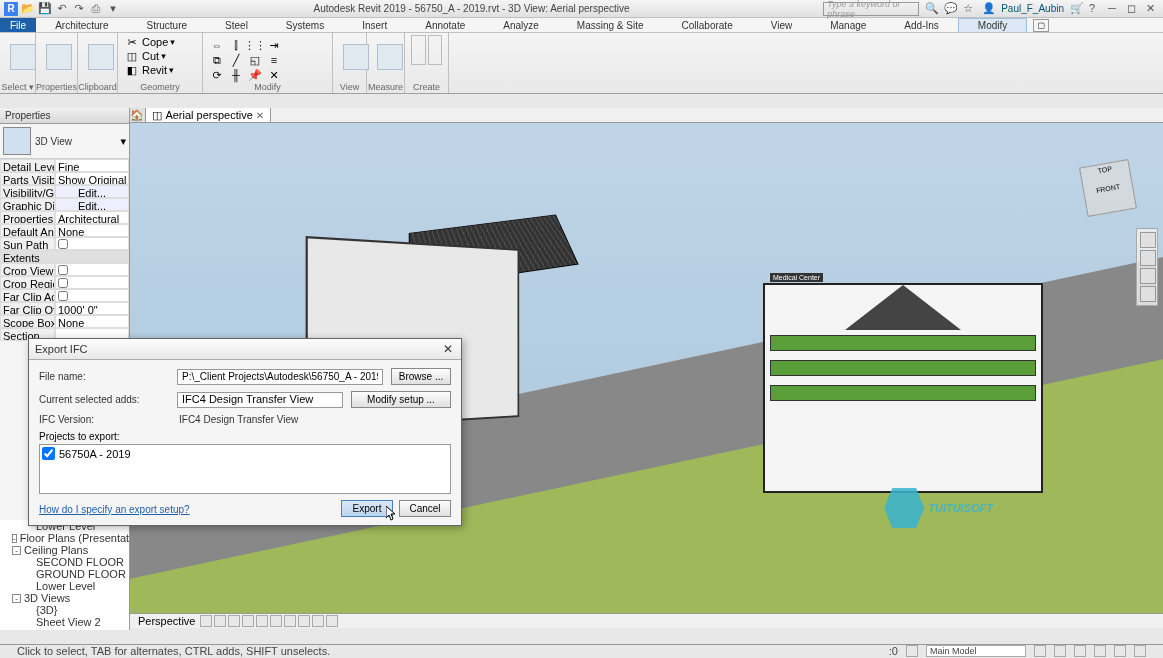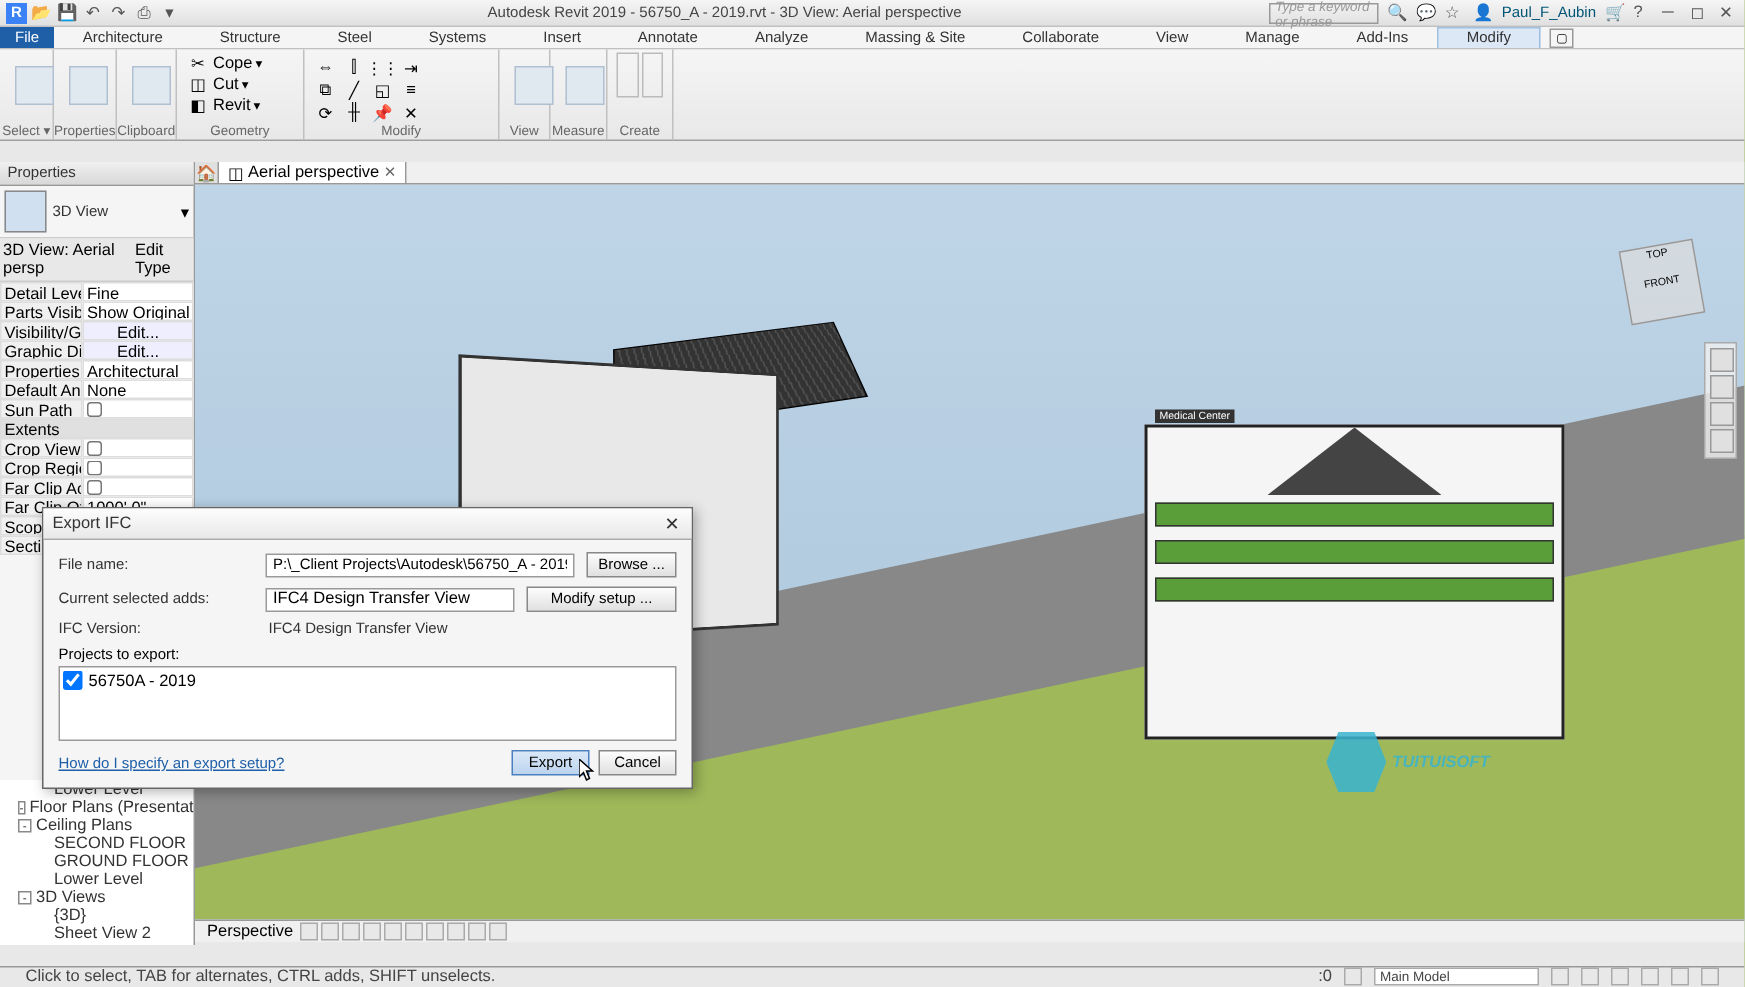--- a/index.html
+++ b/index.html
@@ -5,21 +5,21 @@
     * { margin: 0; padding: 0; box-sizing: border-box; font-family: 'Segoe UI', Tahoma, sans-serif; font-size: 11px; }
     body { background: #e8e8e8; width: 1163px; height: 658px; overflow: hidden; position: relative; }
     
     
     .titlebar { height: 18px; background: linear-gradient(#f5f5f5, #e0e0e0); display: flex; align-items: center; padding: 0 4px; border-bottom: 1px solid #c0c0c0; }
     .titlebar-left { display: flex; align-items: center; gap: 3px; }
     .r-logo { width: 14px; height: 14px; background: #3b82f6; color: white; font-weight: bold; display: flex; align-items: center; justify-content: center; font-size: 10px; }
     .qat-icon { width: 14px; height: 14px; display: flex; align-items: center; justify-content: center; color: #555; cursor: pointer; }
     .titlebar-center { flex: 1; text-align: center; font-size: 10px; color: #444; }
     .titlebar-right { display: flex; align-items: center; gap: 6px; }
-    .search-box { width: 73px; height: 14px; border: 1px solid #999; font-size: 9px; padding: 0 3px; font-style: italic; color: #999; display: flex; align-items: center; }
+    .search-box { width: 96px; height: 14px; border: 1px solid #999; font-size: 9px; padding: 0 3px; font-style: italic; color: #999; display: flex; align-items: center; }
     .tb-icon { width: 13px; height: 13px; color: #555; cursor: pointer; }
     .user-name { font-size: 10px; color: #057; }
     
     
     .ribbon-tabs { height: 15px; background: #f5f5f5; display: flex; align-items: center; border-bottom: 1px solid #c0c0c0; }
     .file-tab { background: #1e5fa8; color: white; padding: 0 10px; height: 100%; display: flex; align-items: center; font-size: 10px; }
     .ribbon-tab { padding: 0 19px; height: 100%; display: flex; align-items: center; font-size: 10px; color: #333; cursor: pointer; }
     .ribbon-tab.active { background: #dce8f5; border: 1px solid #a0c0e0; border-bottom: none; }
     .ribbon-mini { width: 16px; height: 13px; margin-left: 6px; border: 1px solid #999; display: flex; align-items: center; justify-content: center; font-size: 8px; }
     
@@ -222,24 +222,20 @@
     <div class="ribbon-group-label">Create</div>
   </div>
 </div>
 
 <div class="props-panel">
   <div class="props-title">Properties</div>
   <div class="props-type-row">
     <div class="props-cube"></div>
     <div class="props-type-label">3D View</div>
     <span>▾</span>
-  </div>
-  <div class="props-edit-row">
-    <span>3D View: Aerial persp</span>
-    <span style="margin-left:auto">Edit Type</span>
   </div>
   <div class="props-grid" id="props-grid">
       <div class="props-cell label">Detail Level</div>
       <div class="props-cell val">Fine</div>
       <div class="props-cell label">Parts Visibility</div>
       <div class="props-cell val">Show Original</div>
       <div class="props-cell label">Visibility/Grap...</div>
       <div class="props-cell val" style="text-align: center; background: rgb(238, 238, 255);">Edit...</div>
       <div class="props-cell label">Graphic Displ...</div>
       <div class="props-cell val" style="text-align: center; background: rgb(238, 238, 255);">Edit...</div>
@@ -346,21 +342,21 @@
     <span class="vcb-icon"></span>
     <span class="vcb-icon"></span>
   </div>
 </div>
 
 <div class="statusbar">
   <span>Click to select, TAB for alternates, CTRL adds, SHIFT unselects.</span>
   <div class="statusbar-right">
     <span>:0</span>
     <span class="sb-icon"></span>
-    <span class="sb-select" style="width:110px">Main Model</span>
+    <span class="sb-select" style="width:100px">Main Model</span>
     <span class="sb-icon"></span>
     <span class="sb-icon"></span>
     <span class="sb-icon"></span>
     <span class="sb-icon"></span>
     <span class="sb-icon"></span>
     <span class="sb-icon"></span>
   </div>
 </div>
 
 <div class="dialog">

